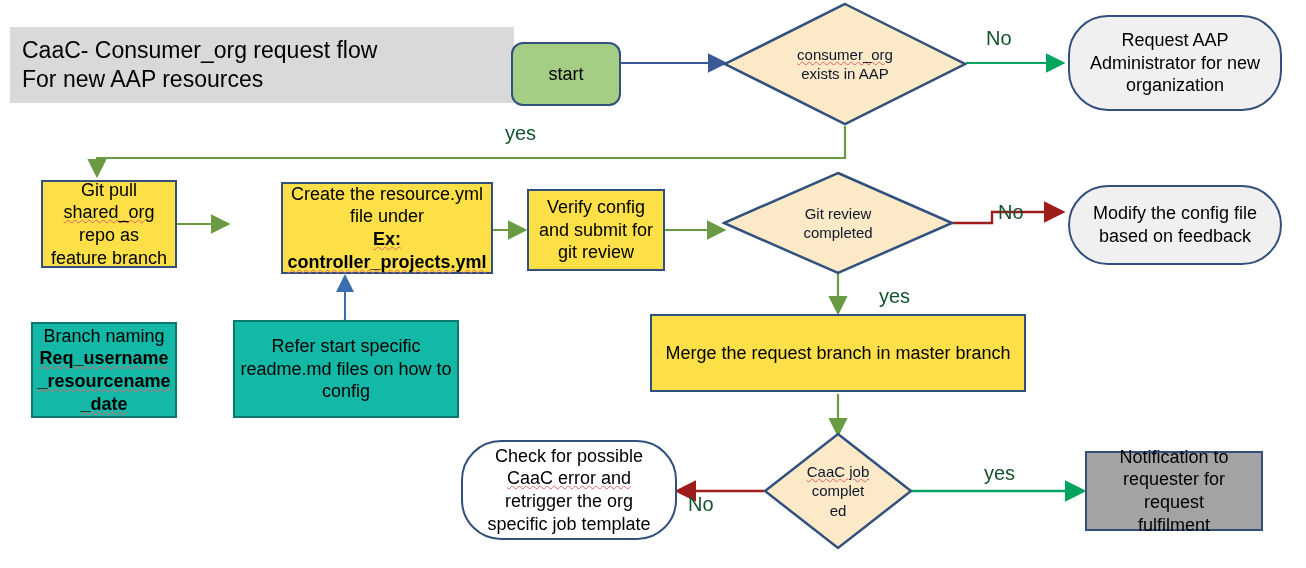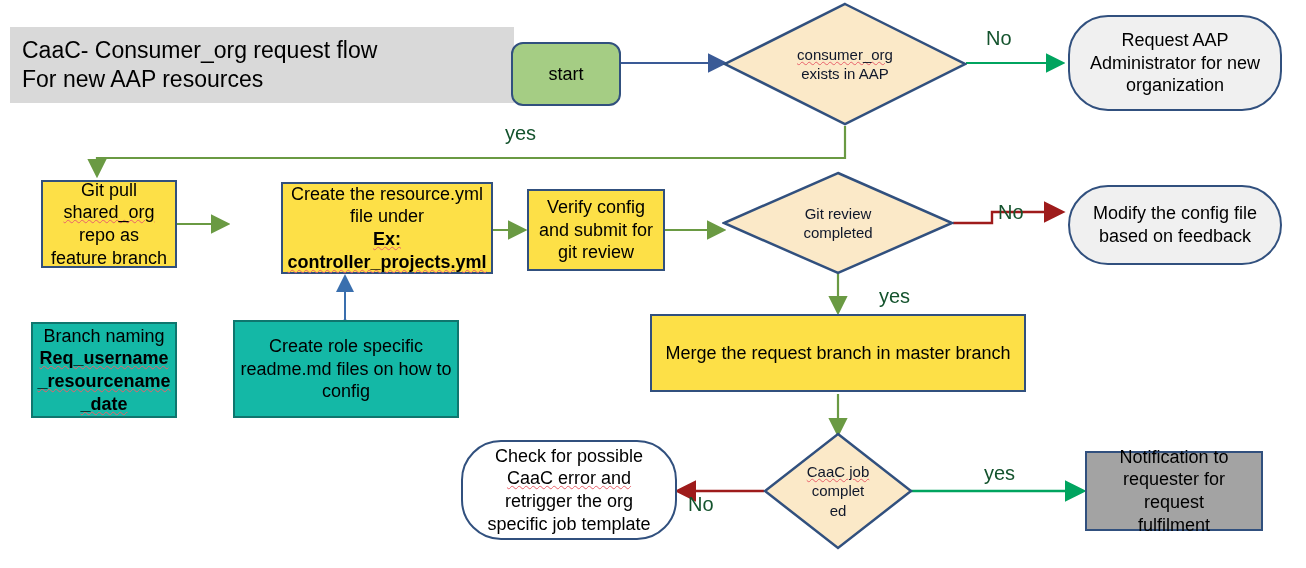--- a/index.html
+++ b/index.html
@@ -264,21 +264,21 @@
     <div class="label">
       <div>Branch naming</div>
       <div class="bold sq-underline">Req_username</div>
       <div class="bold sq-underline">_resourcename</div>
       <div class="bold sq-underline">_date</div>
     </div>
   </div>
 
   <div class="node rect-white" style="left:233px; top:320px; width:226px; height:98px;">
     <div class="label">
-      <div>Create role specific</div>
+      <div>Refer start specific</div>
       <div>readme.md files on how to</div>
       <div>config</div>
     </div>
   </div>
 
   <div class="node rect" style="left:650px; top:314px; width:376px; height:78px;">
     <span class="label">Merge the request branch in master branch</span>
   </div>
 
   <div class="diamond" style="left:763px; top:432px; width:150px; height:118px;">

